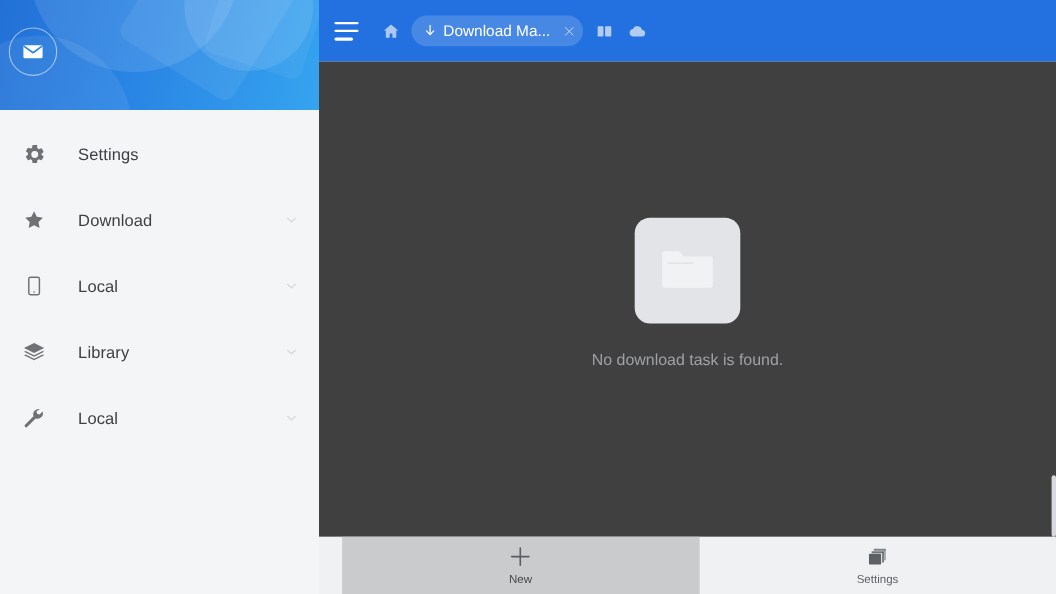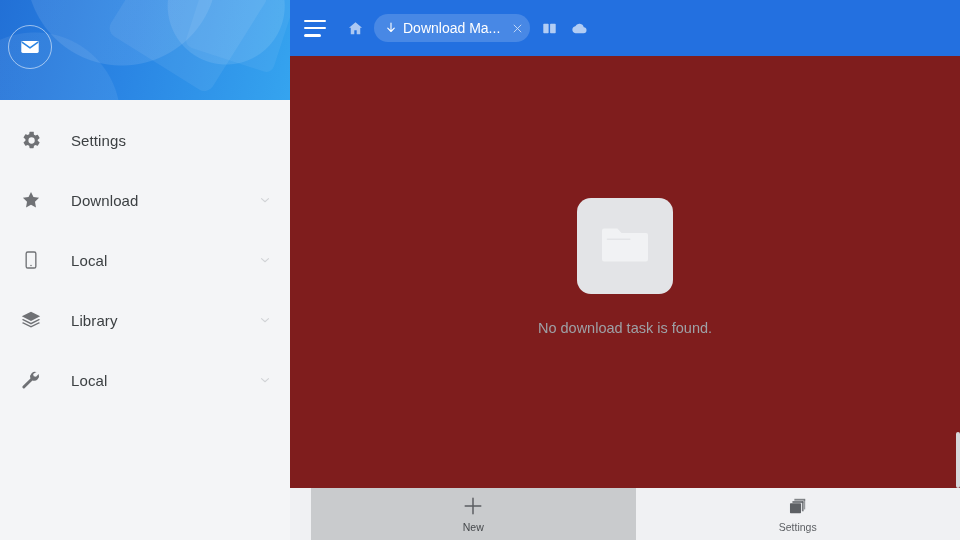--- a/index.html
+++ b/index.html
@@ -90,21 +90,21 @@
   }
   .tab-close{
     width:18px; height:18px; display:flex; align-items:center; justify-content:center;
     opacity:.75; cursor:pointer;
   }
   .hdr-icon{ width:22px; height:22px; display:flex; align-items:center; justify-content:center; margin-left:8px; cursor:pointer;}
 
   
   .content{
     position:absolute; left:290px; top:56px; width:670px; height:432px;
-    background:#7f1d1d; display:flex; flex-direction:column;
+    background:#404040; display:flex; flex-direction:column;
     align-items:center; justify-content:center;
   }
   .empty-box{
     width:96px; height:96px; border-radius:14px; background:#e3e4e7;
     display:flex; align-items:center; justify-content:center;
     margin-bottom:26px; margin-top:-10px;
   }
   .empty-text{ font-size:14.5px; color:#9ea1a6; }
 
   

